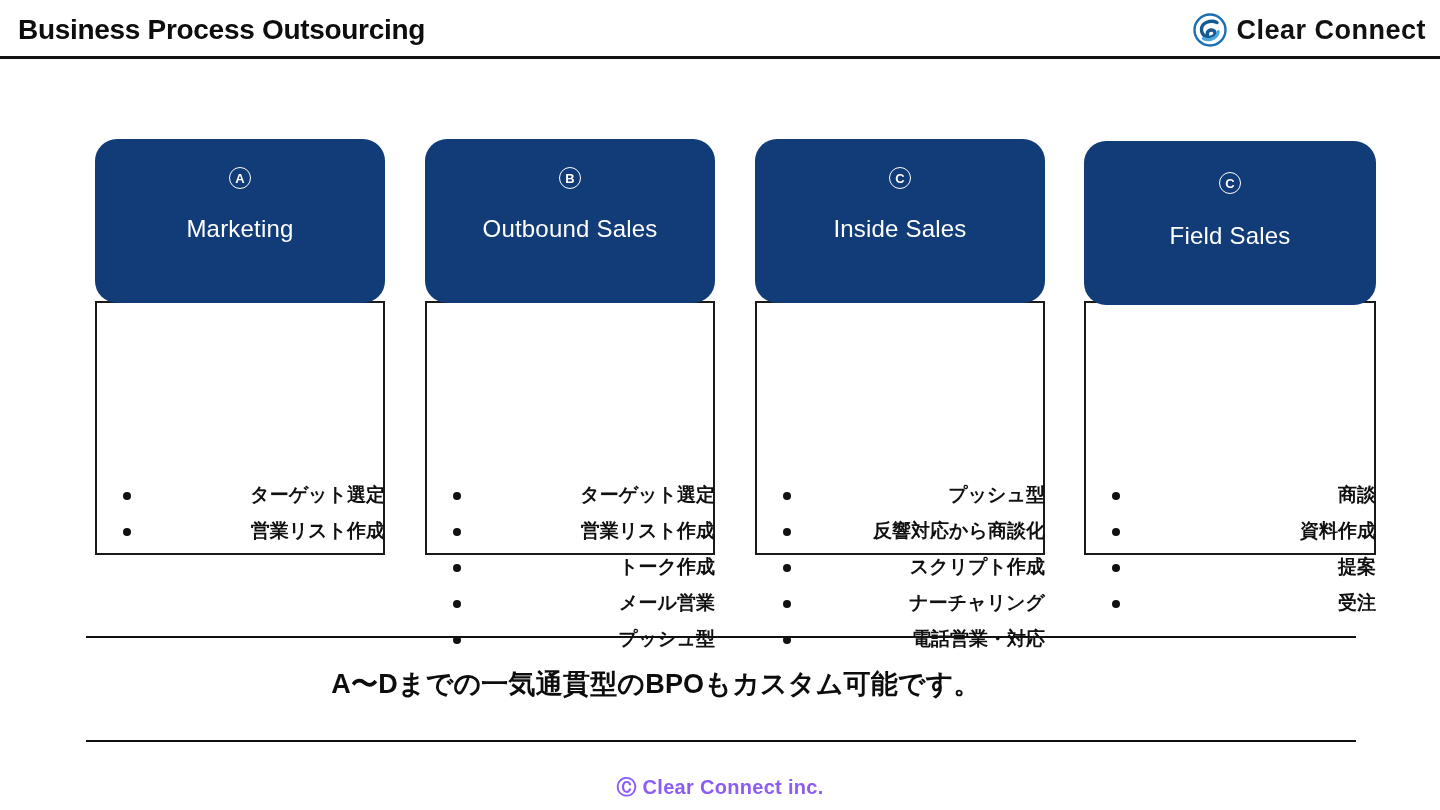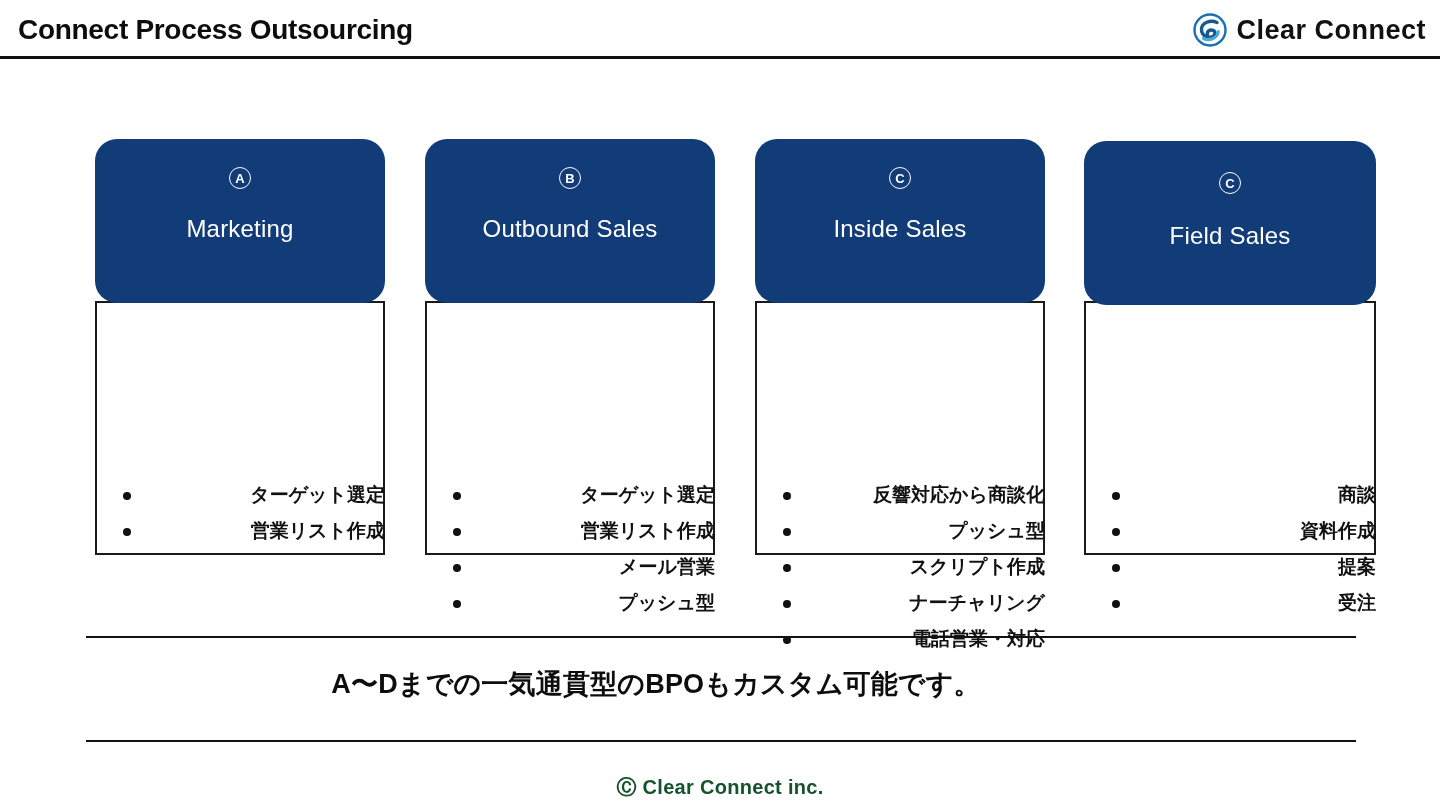--- a/index.html
+++ b/index.html
@@ -87,31 +87,31 @@
   .rule-bottom { position:absolute; left:86px; top:740px; width:1270px; height:2px; background:#111; }
   .callout {
     position:absolute; left:0; top:666px; width:1312px;
     text-align:center; font-size:27px; font-weight:bold; color:#0d0d0d;
     letter-spacing:0.2px;
   }
 
   
   .footer {
     position:absolute; left:0; top:774px; width:1440px;
-    text-align:center; font-size:20px; font-weight:bold; color:#14532d;
+    text-align:center; font-size:20px; font-weight:bold; color:#8b5cf6;
     letter-spacing:0.3px;
   }
 </style>
 </head>
 <body>
 
 <div class="slide">
 
   <div class="slide-header">
-    <div class="slide-title">Connect Process Outsourcing</div>
+    <div class="slide-title">Business Process Outsourcing</div>
 
     <div class="brand">
       <span class="brand-mark">
         <svg width="34" height="34" viewBox="0 0 34 34" aria-hidden="true">
           <circle cx="17" cy="17" r="15.5" fill="none" stroke="#1b6fb5" stroke-width="2.4"></circle>
           <path d="M24 9.5 C17.5 6.5, 8.5 9.5, 8.5 16.5 C8.5 23, 15 25.5, 19.5 23.5 C22.5 22.2, 23 18.5, 20 17.3 C17.2 16.2, 13.5 18.2, 14.5 21.5" fill="none" stroke="#14598f" stroke-width="3.4" stroke-linecap="round"></path>
           <path d="M10.5 25.5 C16.5 28.2, 25 25, 25.2 18.5" fill="none" stroke="#4aa8dd" stroke-width="3.2" stroke-linecap="round"></path>
         </svg>
       </span>
       <span class="brand-text">Clear Connect</span>
@@ -136,34 +136,35 @@
 
     <div class="card" id="card-1">
       <div class="card-body"></div>
       <div class="card-head">
         <span class="card-badge">B</span>
         <span class="card-title">Outbound Sales</span>
       </div>
       <ul class="card-list">
         <li>ターゲット選定</li>
         <li>営業リスト作成</li>
+        <li>トーク作成</li>
         <li>メール営業</li>
         <li>プッシュ型</li>
       </ul>
     </div>
 
     <div class="card" id="card-2">
       <div class="card-body"></div>
       <div class="card-head">
         <span class="card-badge">C</span>
         <span class="card-title">Inside Sales</span>
       </div>
       <ul class="card-list">
+        <li>プッシュ型</li>
         <li>反響対応から商談化</li>
-        <li>プッシュ型</li>
         <li>スクリプト作成</li>
         <li>ナーチャリング</li>
         <li>電話営業・対応</li>
       </ul>
     </div>
 
     <div class="card" id="card-3">
       <div class="card-body"></div>
       <div class="card-head">
         <span class="card-badge">C</span>

